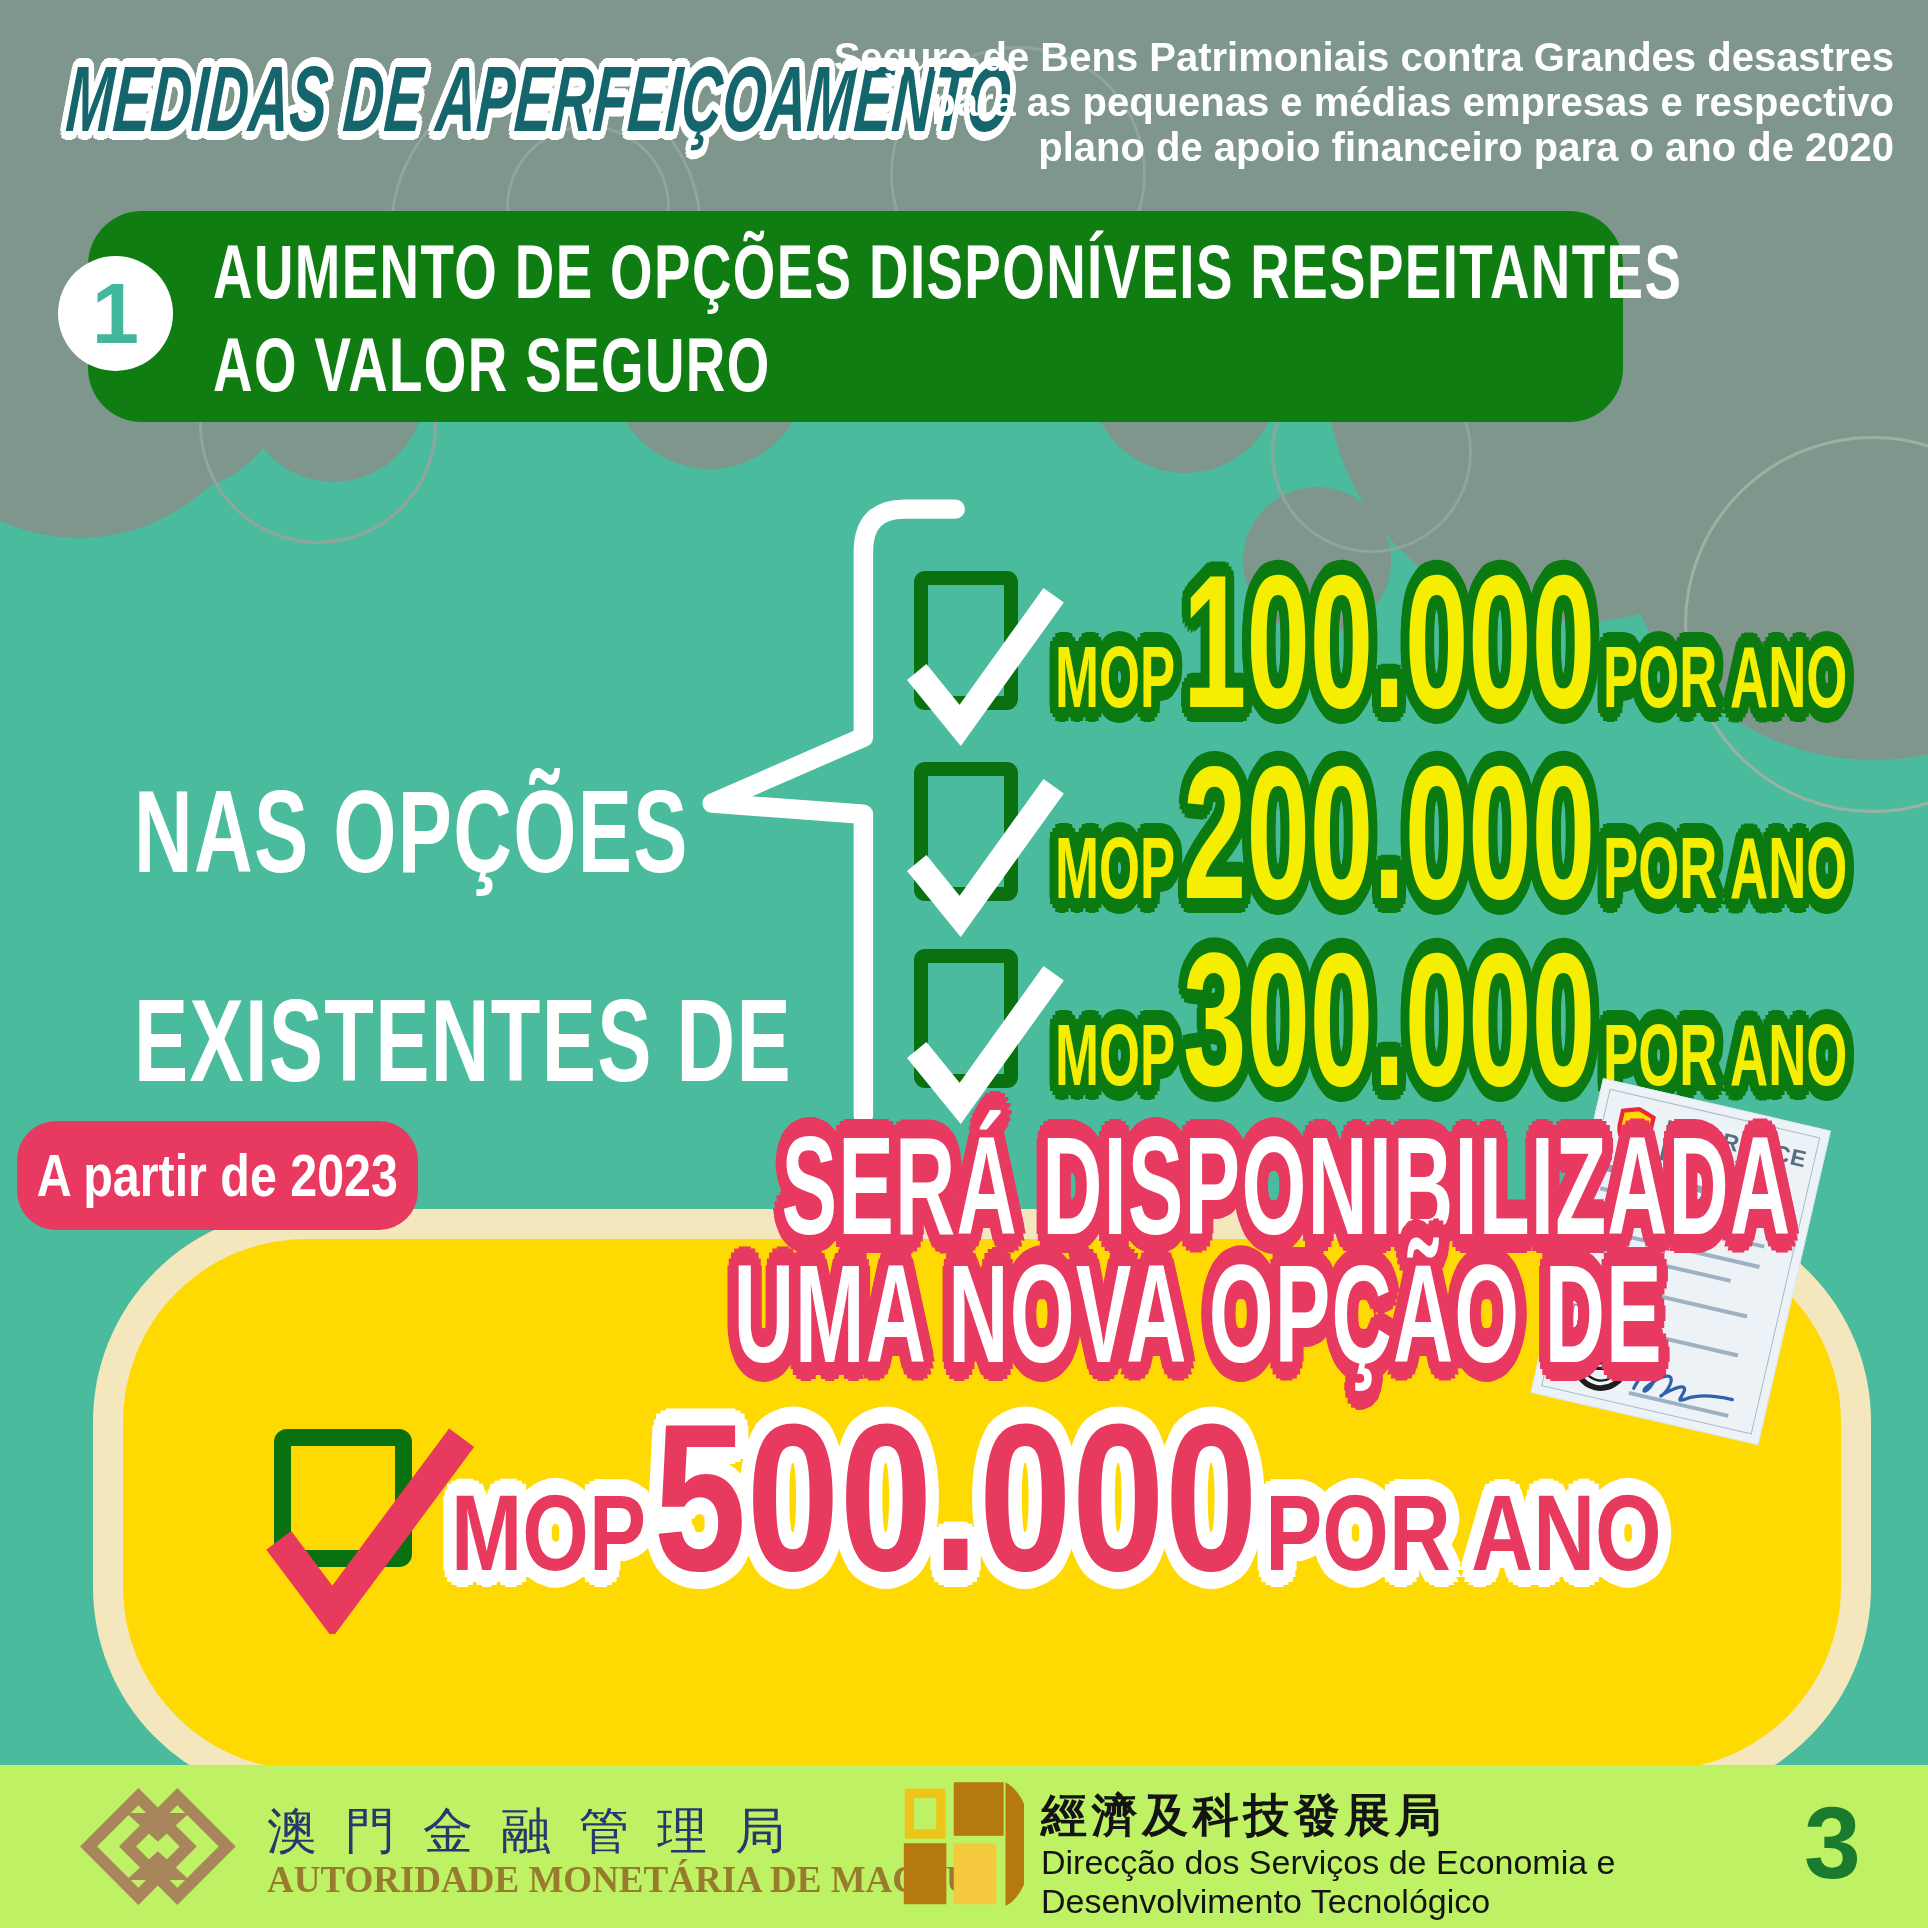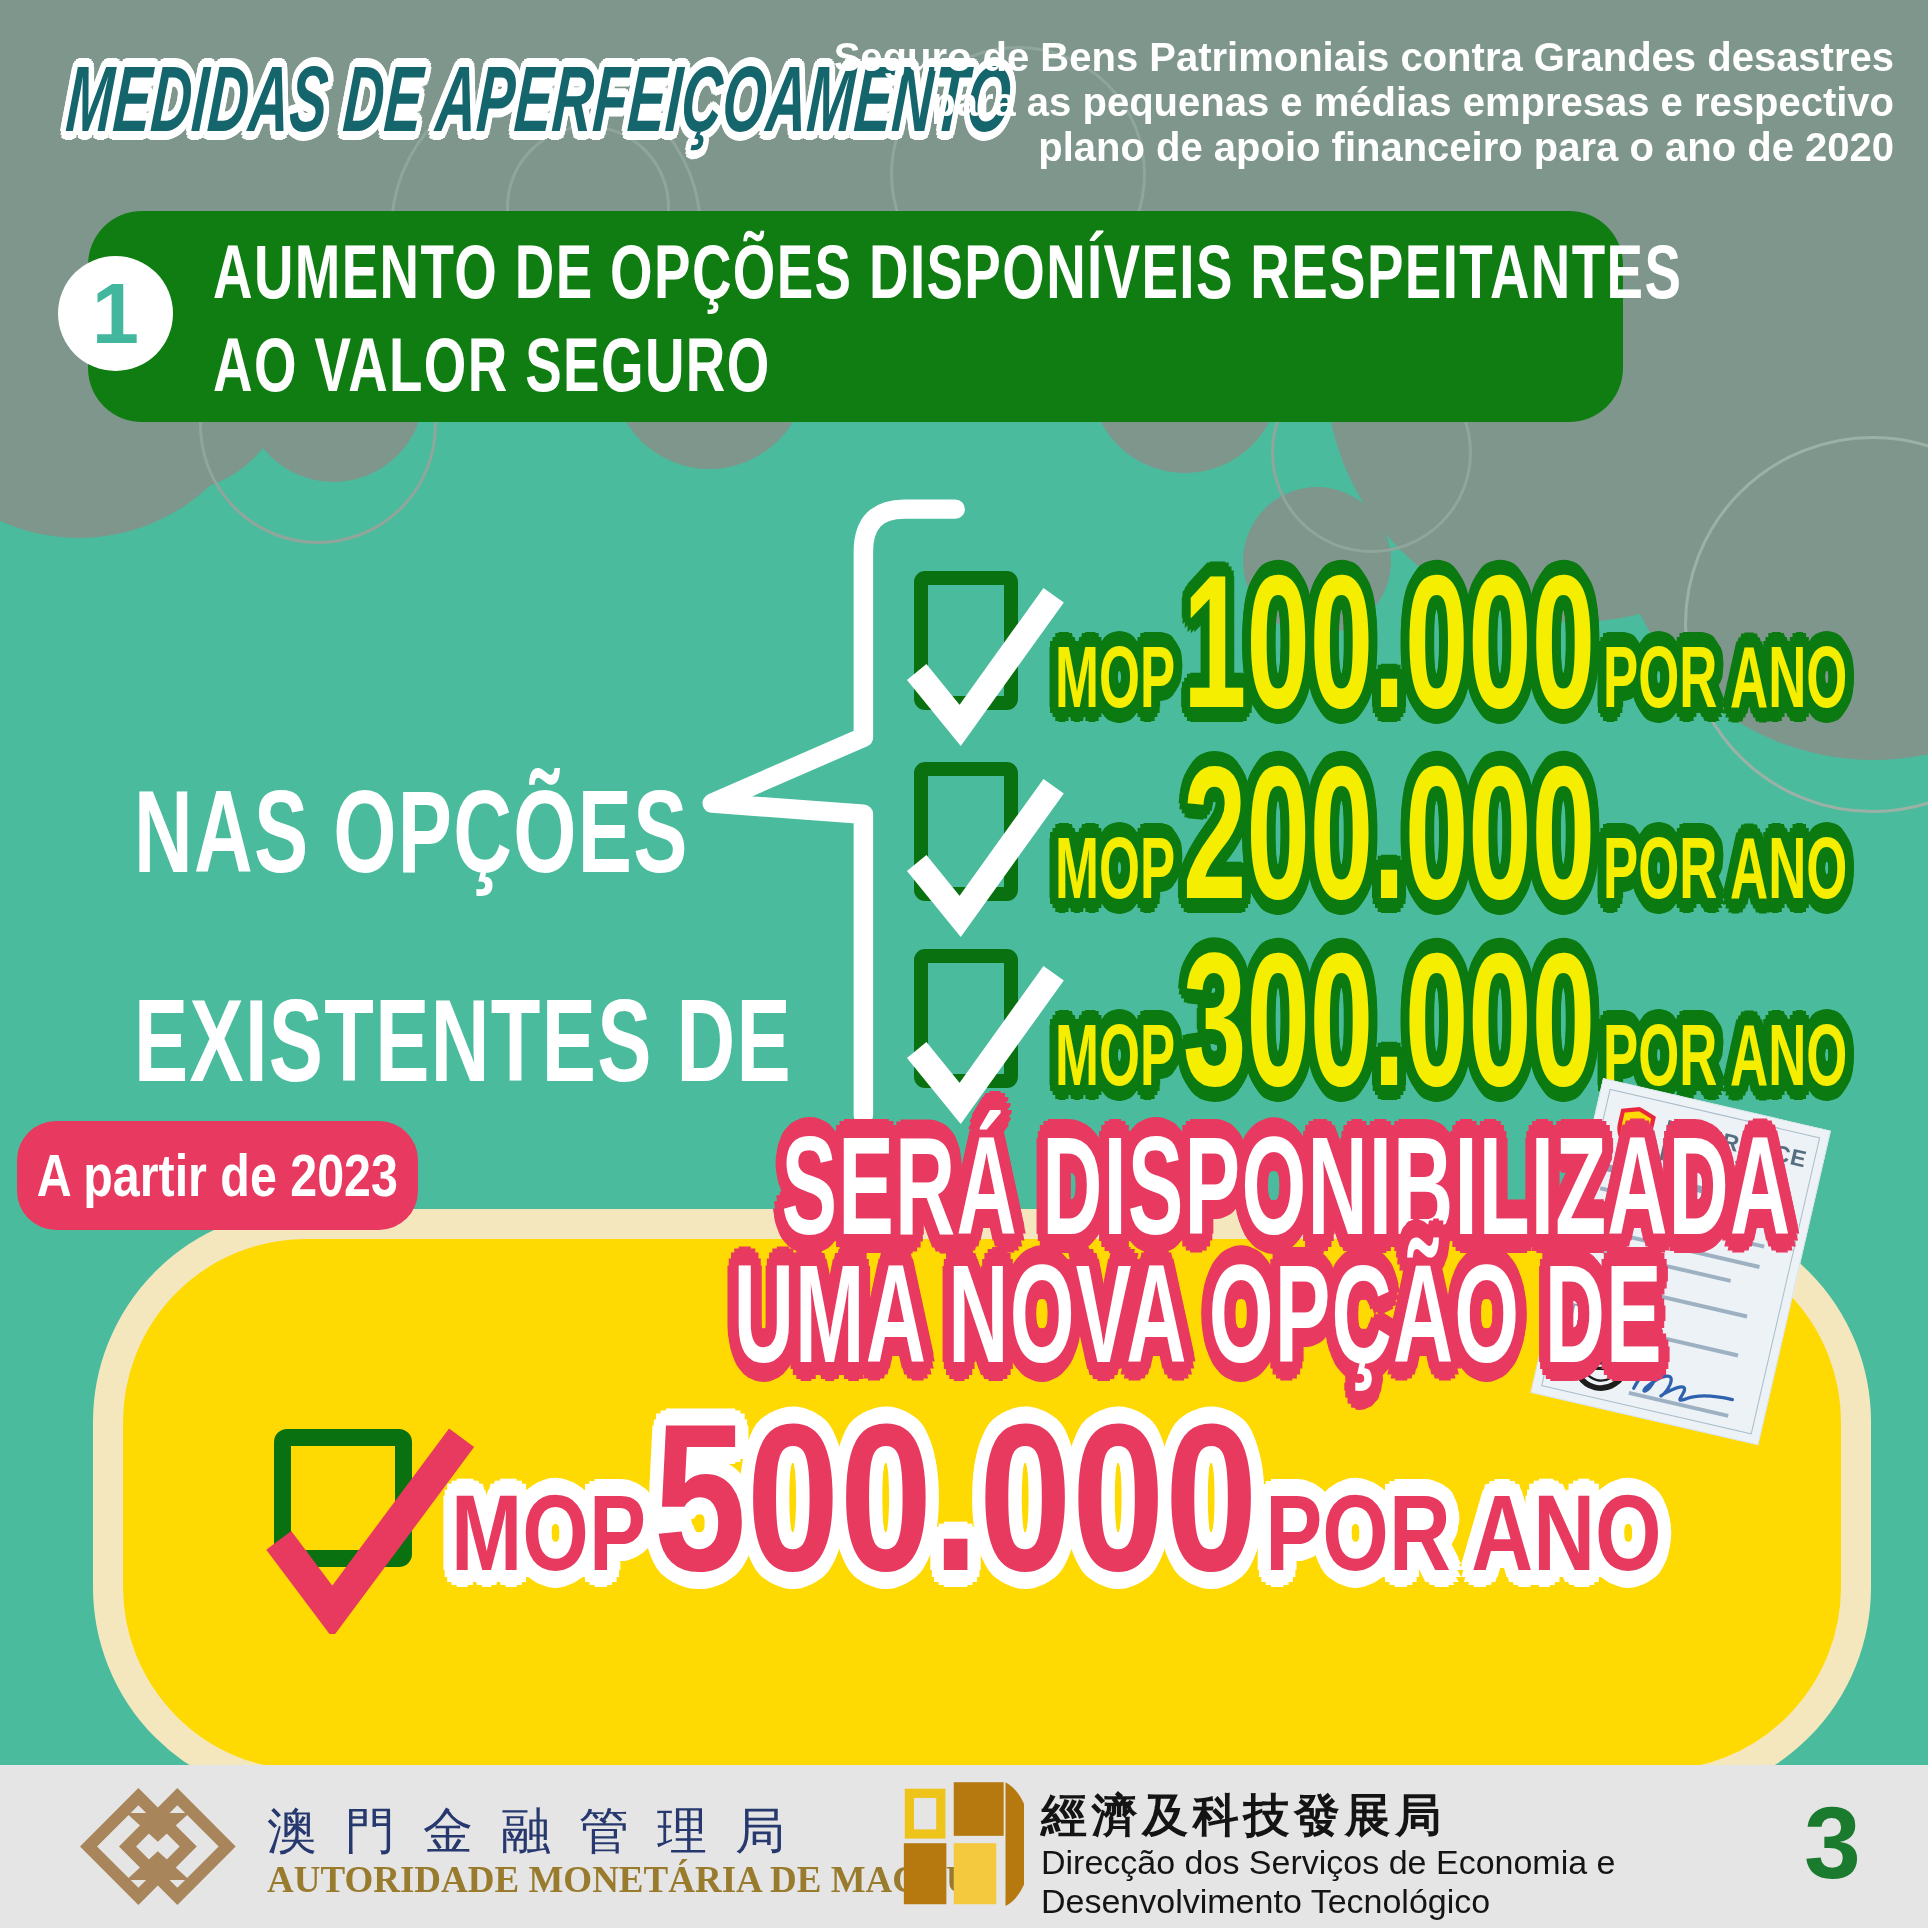--- a/index.html
+++ b/index.html
@@ -72,21 +72,21 @@
 
   .doc{position:absolute;left:1603px;top:1078px;width:234px;height:323px;background:#ecf2f6;
        transform:rotate(13deg);transform-origin:top left;box-shadow:0 0 0 0.9px #d7e2e8 inset;}
   .doc-frame{position:absolute;left:9.3px;top:9.3px;right:9.3px;bottom:9.3px;border:1.9px solid #a9bcc9;}
   .doc-title{position:absolute;left:72px;top:22px;color:#566f80;font-weight:bold;font-size:23px;line-height:25px;letter-spacing:0.9px;}
   .doc-bar{position:absolute;background:#8fa3b8;height:7.4px;}
   .doc-line{position:absolute;background:#9db1c2;height:3.7px;}
   .doc-check{position:absolute;width:24px;height:24px;border:2.8px solid #8fa3b8;background:#fff;}
   .doc-check svg{position:absolute;left:0.9px;top:-1.9px;}
 
-  .footer{position:absolute;left:0;top:1765px;width:1928px;height:163px;background:#e5e5e5;}
+  .footer{position:absolute;left:0;top:1765px;width:1928px;height:163px;background:#bef264;}
   .amcm-cn{color:#26386e;font-family:"Liberation Serif",serif;font-size:50px;letter-spacing:28px;white-space:nowrap;}
   .amcm-pt{color:#997b2e;font-family:"Liberation Serif",serif;font-weight:bold;font-size:37px;white-space:nowrap;}
   .dsedt-cn{color:#141414;font-weight:bold;font-size:46px;letter-spacing:4.6px;white-space:nowrap;font-family:"Liberation Sans",sans-serif;}
   .dsedt-pt{color:#141414;font-weight:normal;font-size:34px;line-height:39px;white-space:nowrap;}
   .pagenum{color:#1a7a2e;font-size:102px;font-weight:bold;}
 </style>
 </head>
 <body>
 
 <div class="stage">

